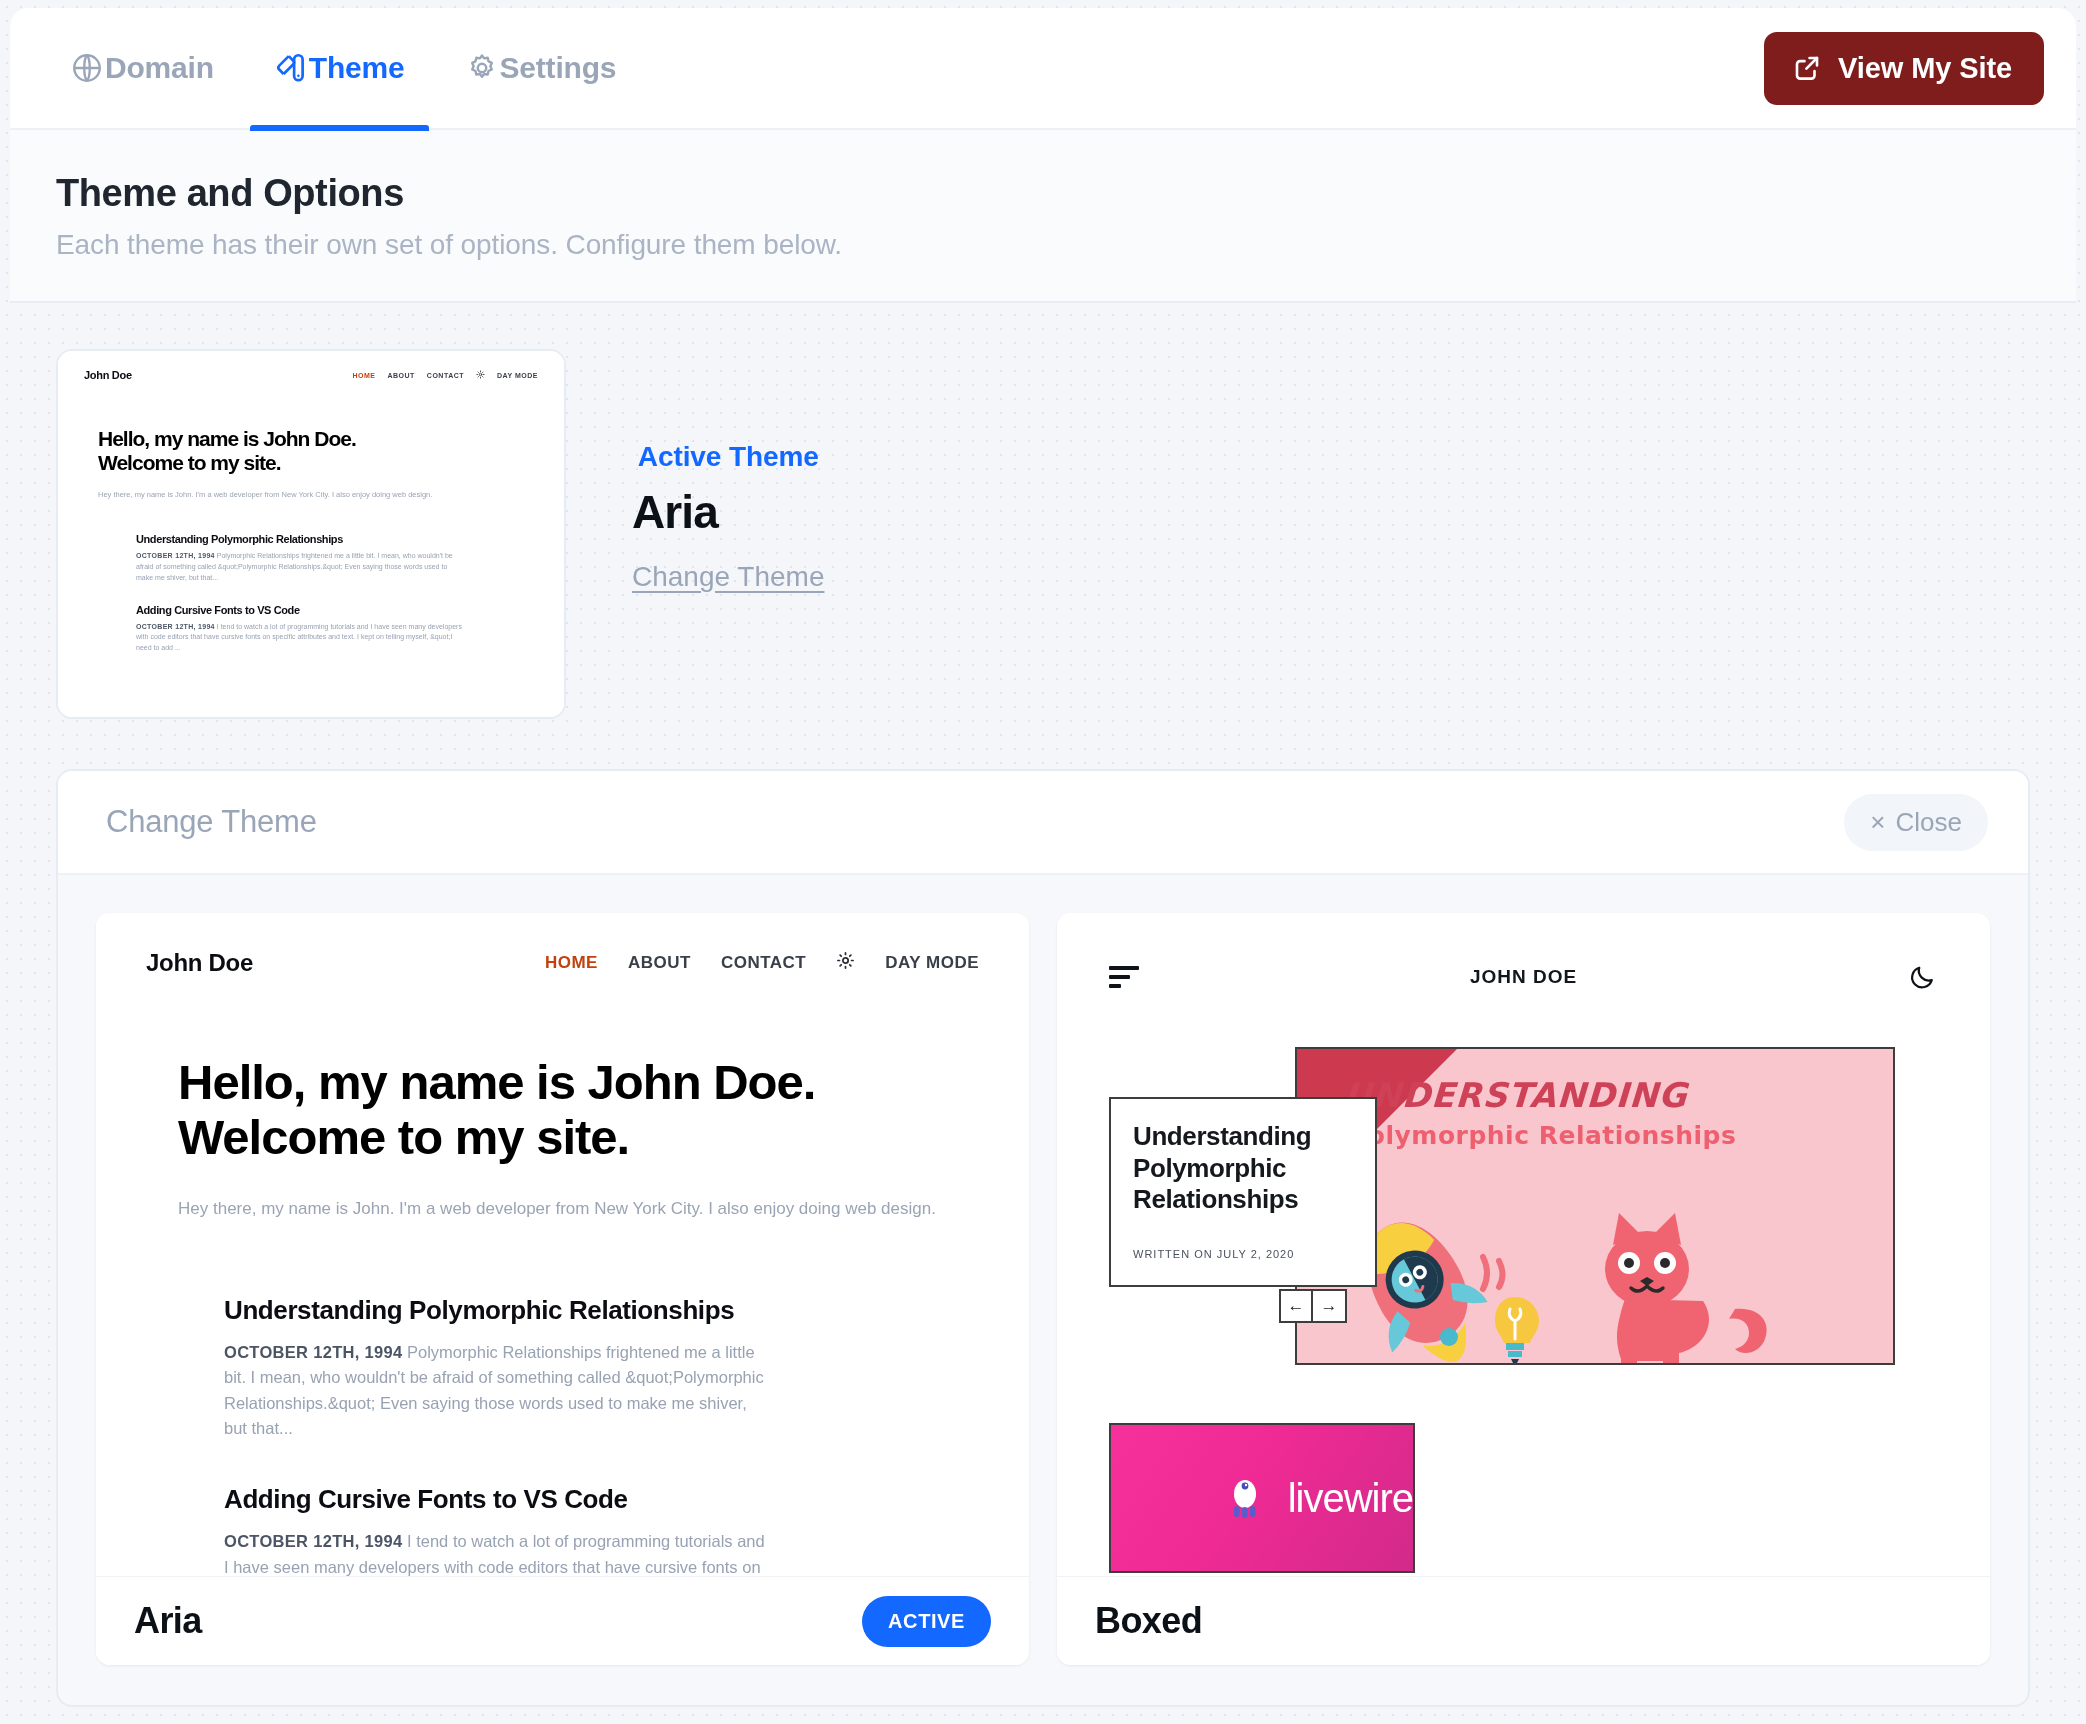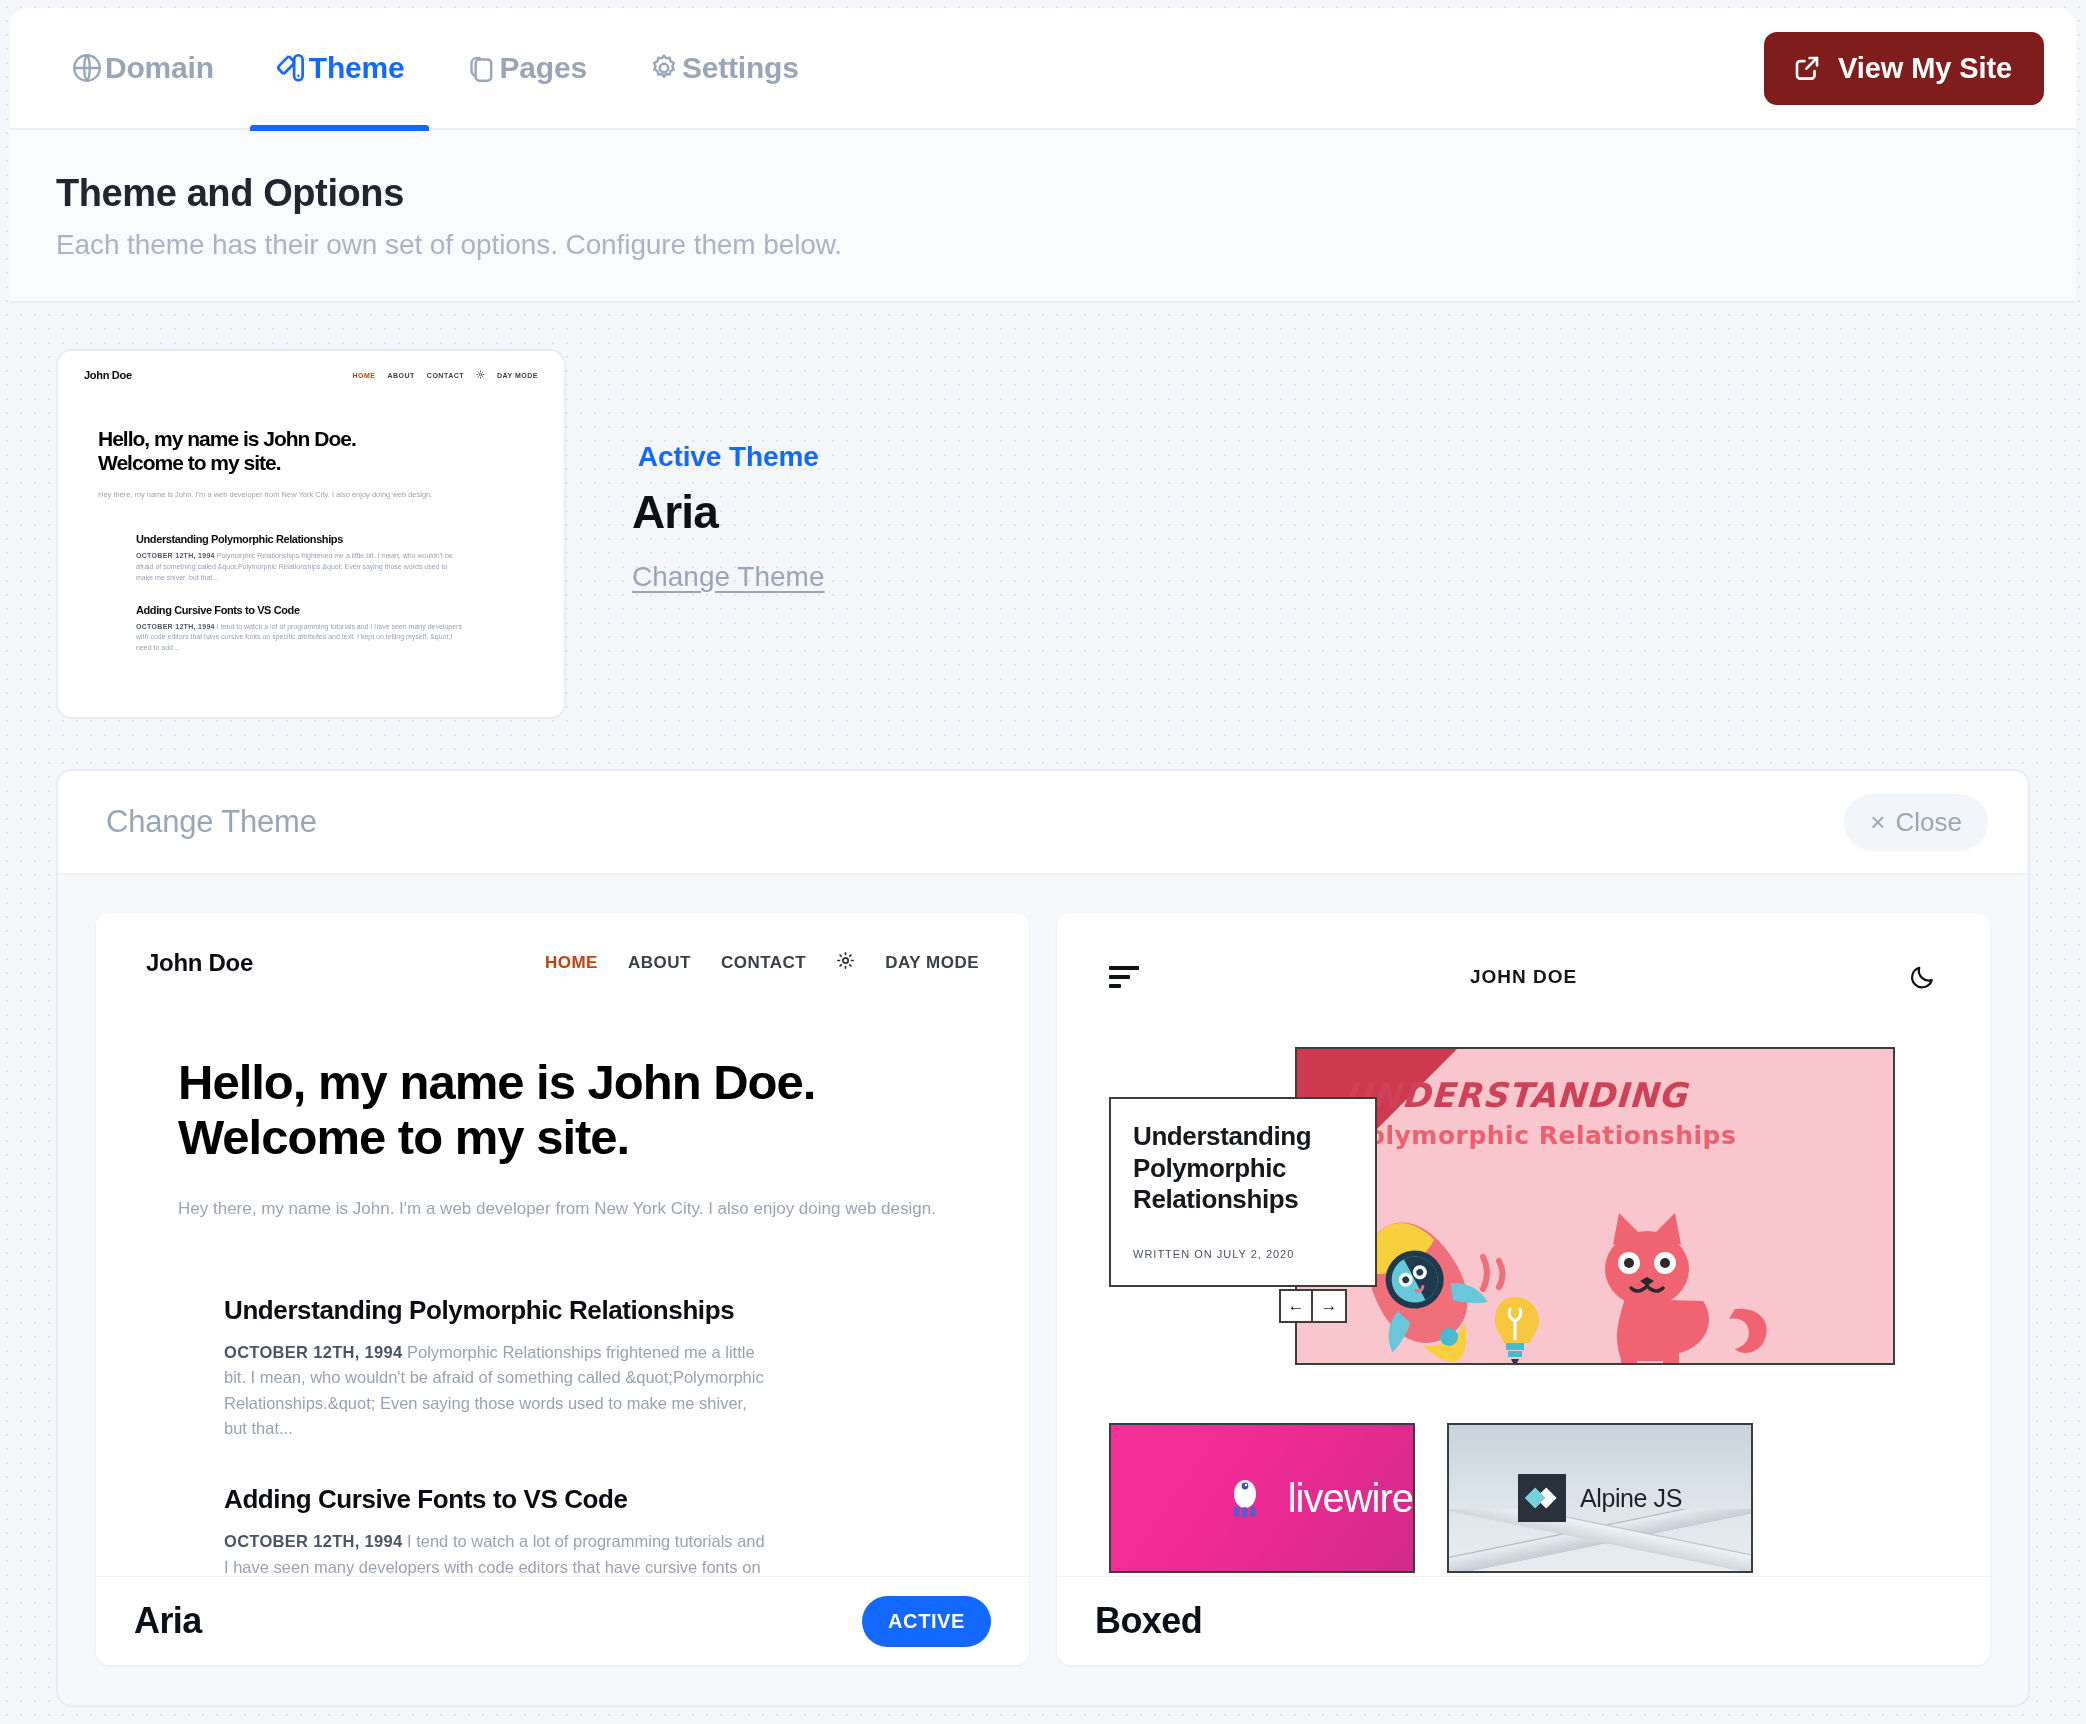--- a/index.html
+++ b/index.html
@@ -363,29 +363,20 @@
           <svg viewBox="0 0 24 24" fill="none" stroke="#1268ff" stroke-width="1.9" stroke-linejoin="round">
             <path d="M10.4 3.6 3.7 10.3a2 2 0 0 0 0 2.8l3.1 3.1"></path>
             <path d="M10.4 3.6l3.1 3.1a2 2 0 0 1 0 2.8l-6.7 6.7"></path>
             <rect x="14.2" y="3" width="6" height="17.6" rx="3"></rect>
             <circle cx="17.2" cy="17.4" r="0.9" fill="#1268ff" stroke="none"></circle>
           </svg>
         </span>
         <span>Theme</span>
       </div>
 
-      <div class="nav-tab">
-        <span class="ic">
-          <svg viewBox="0 0 24 24" fill="none" stroke="#9aa6b8" stroke-width="1.7" stroke-linejoin="round">
-            <rect x="7.5" y="6" width="11" height="15" rx="2.6"></rect>
-            <path d="M7.5 17.5A4 4 0 0 1 4.6 13.7V8.4A3.4 3.4 0 0 1 8 5h3"></path>
-          </svg>
-        </span>
-        <span>Pages</span>
-      </div>
 
       <div class="nav-tab">
         <span class="ic">
           <svg viewBox="0 0 24 24" fill="none" stroke="#9aa6b8" stroke-width="1.7" stroke-linejoin="round">
             <path d="M12 3.2l1.5 2 2.5-.4.6 2.5 2.3 1.1-1 2.3 1 2.3-2.3 1.1-.6 2.5-2.5-.4-1.5 2-1.5-2-2.5.4-.6-2.5-2.3-1.1 1-2.3-1-2.3 2.3-1.1.6-2.5 2.5.4z"></path>
             <circle cx="12" cy="12" r="3"></circle>
           </svg>
         </span>
         <span>Settings</span>
       </div>
@@ -605,34 +596,20 @@
                     <ellipse cx="15" cy="16" rx="11" ry="14" fill="#fff"></ellipse>
                     <circle cx="15" cy="9" r="5" fill="#fff"></circle>
                     <circle cx="15" cy="8" r="3.4" fill="#4b4bbd"></circle>
                     <circle cx="16" cy="7" r="1.2" fill="#fff"></circle>
                     <rect x="4" y="28" width="5.5" height="11" rx="2.7" fill="#5b5bc9"></rect>
                     <rect x="12" y="29" width="5.5" height="11" rx="2.7" fill="#5b5bc9"></rect>
                     <rect x="20" y="28" width="5.5" height="11" rx="2.7" fill="#5b5bc9"></rect>
                   </svg>
                   <div class="lw-name">livewire</div>
                 </div>
-                <div class="tile tile-alpine">
-                  <div class="mtn"></div>
-                  <div class="ap-mark" style="position:relative;z-index:2">
-                    <svg viewBox="0 0 40 28" width="34" height="24">
-                      <path d="M12 2 L24 14 L12 26 L0 14z" fill="#77d1d8"></path>
-                      <path d="M25 2 L37 14 L25 26 L13 14z" fill="#ffffff"></path>
-                      <path d="M13 14 L25 2 L37 14 L25 26z" fill="#ffffff"></path>
-                      <path d="M0 14 L12 2 L24 14 L12 26z" fill="#77d1d8"></path>
-                    </svg>
-                  </div>
-                  <div class="ap-name" style="position:relative;z-index:2">
-                    <span>Alpine JS</span>
-                  </div>
-                </div>
               </div>
 
             </div>
           </div>
           <div class="theme-foot">
             <div class="theme-name">Boxed</div>
           </div>
         </div>
 
       </div>

